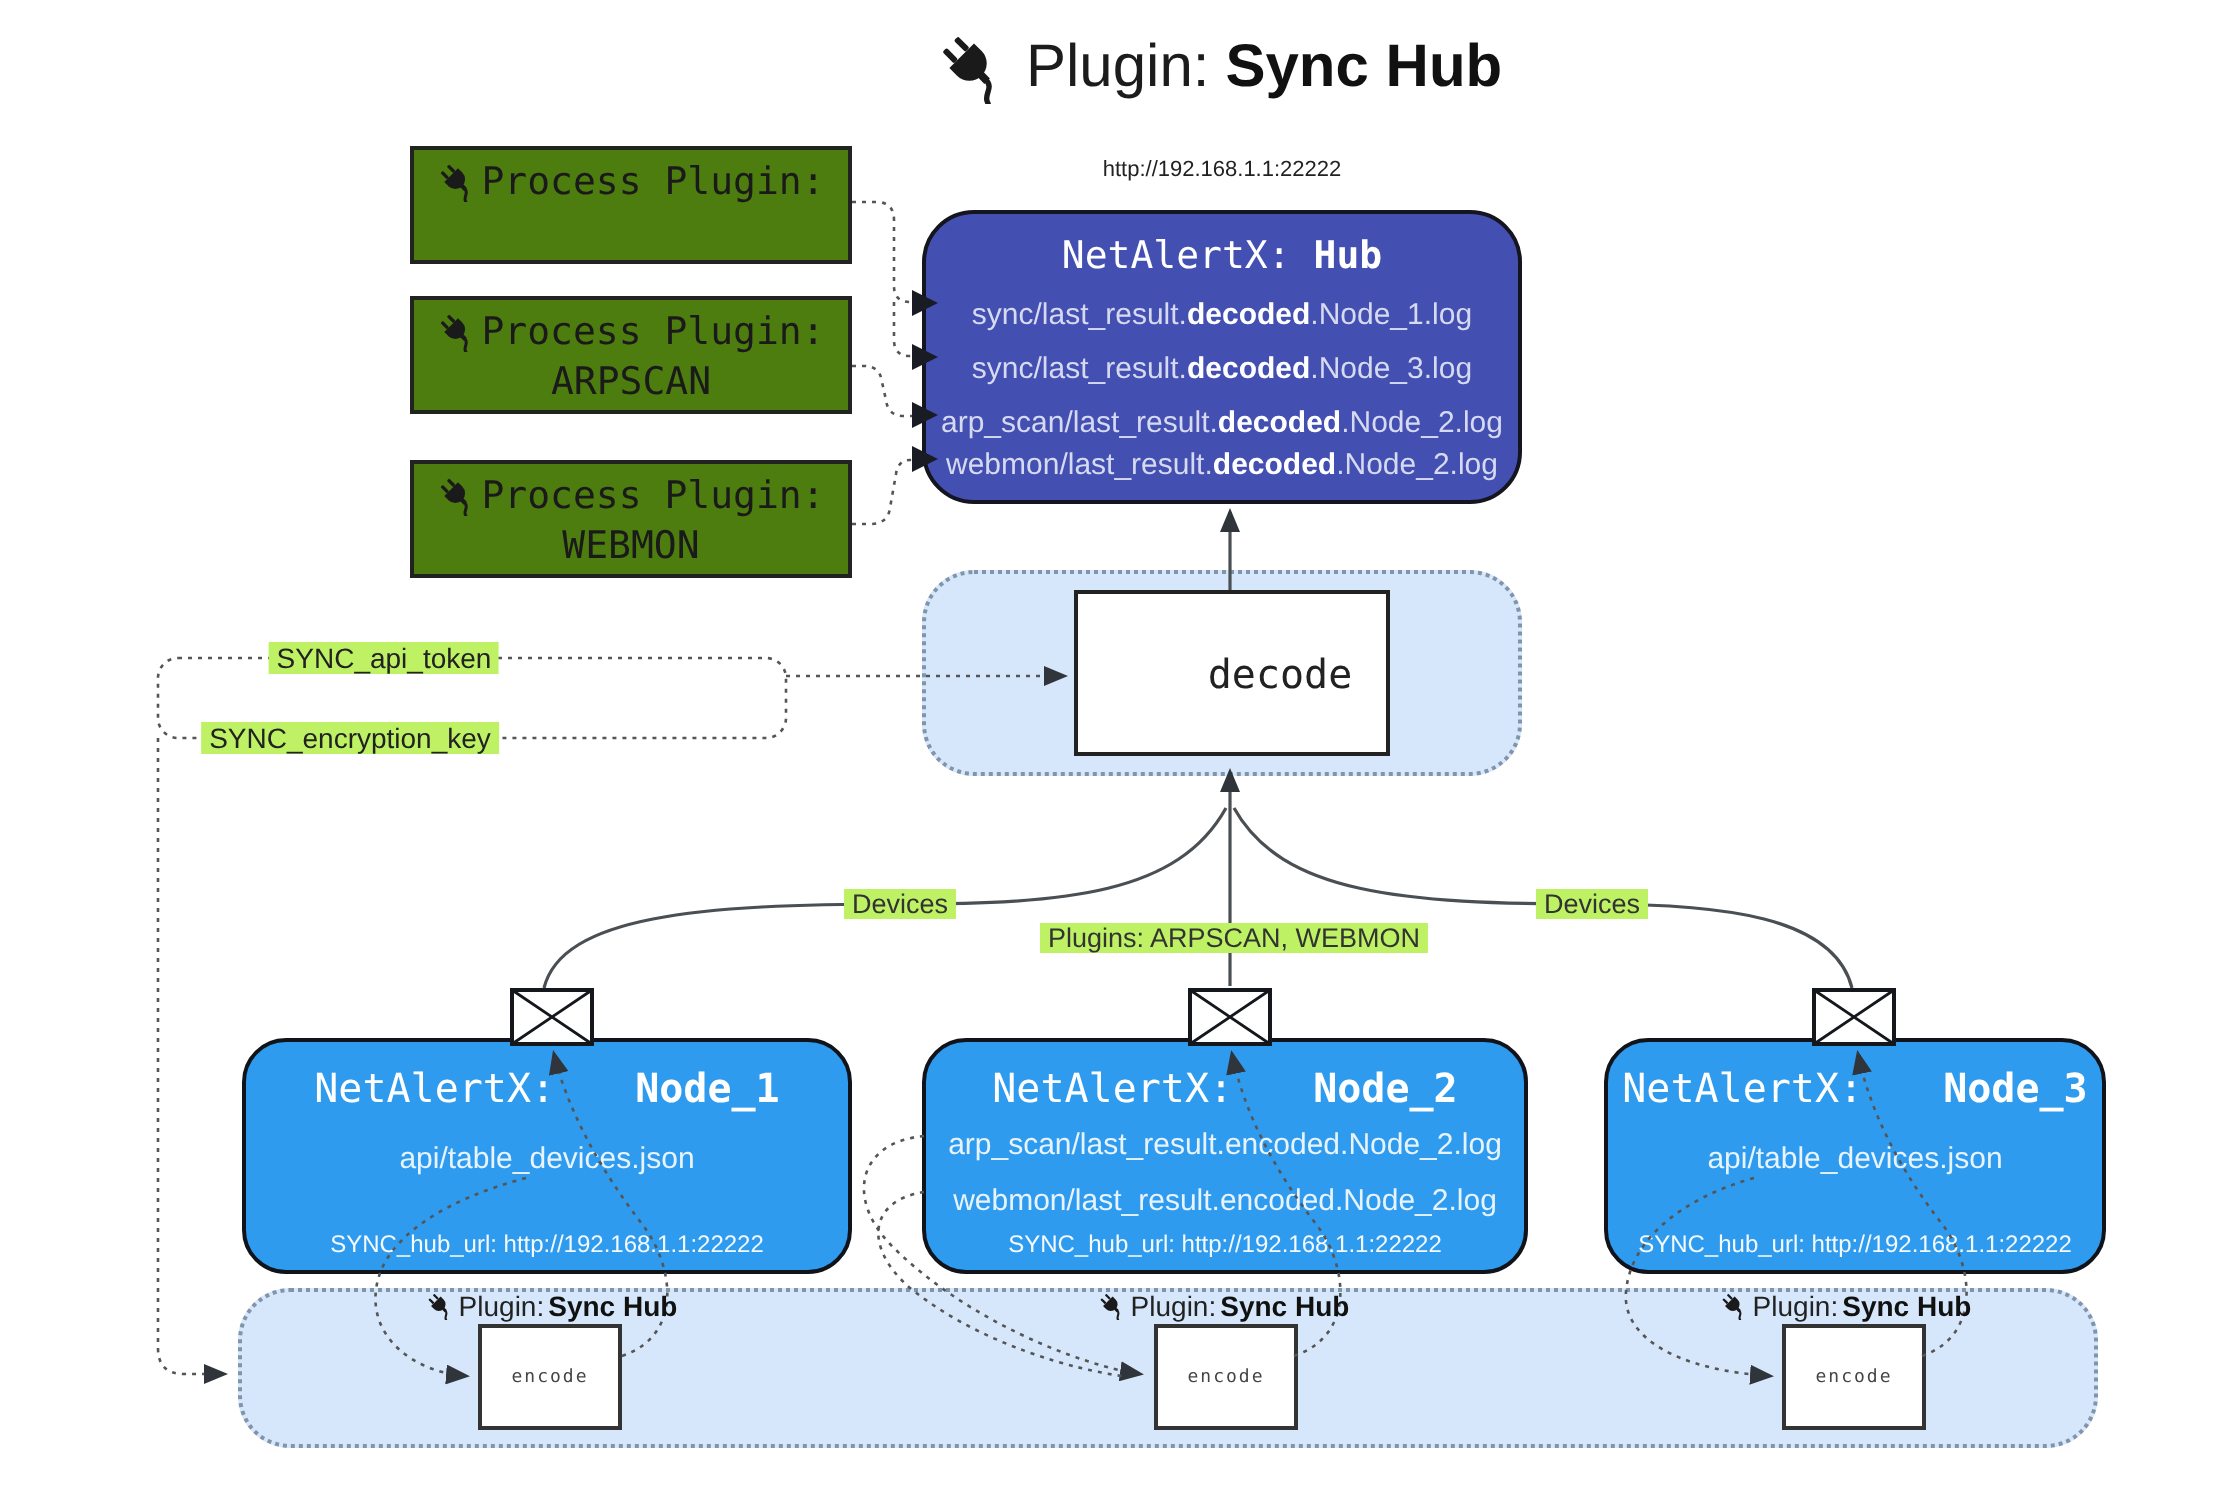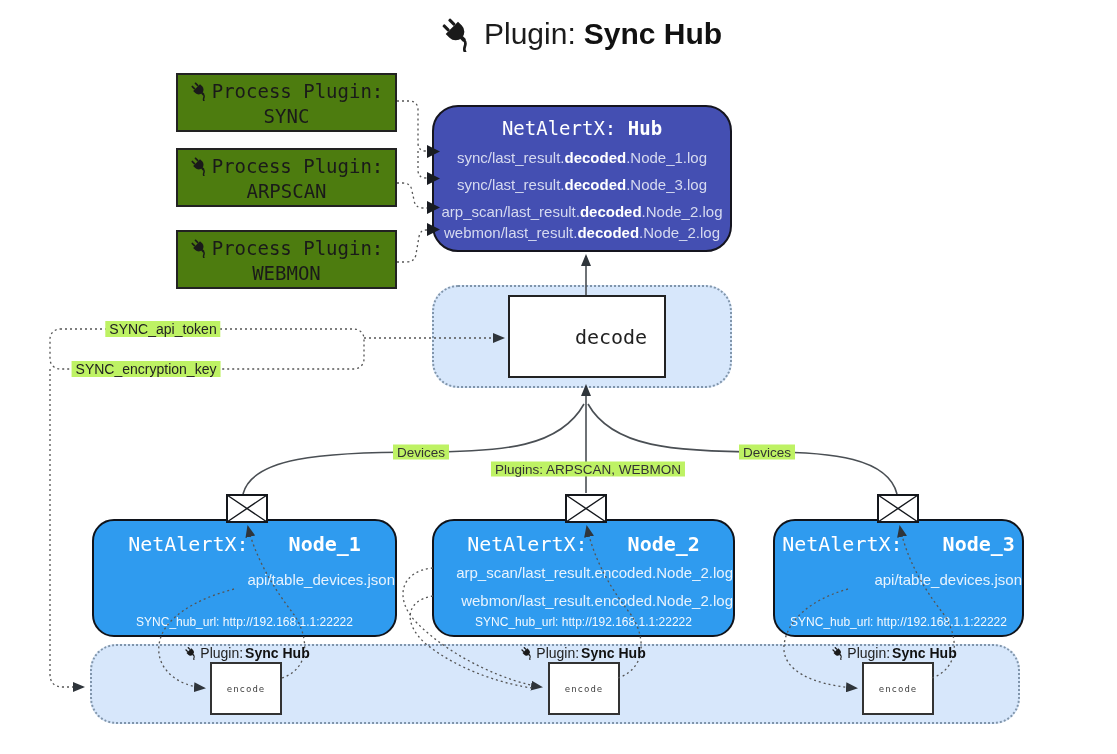--- a/index.html
+++ b/index.html
@@ -1,21 +1,21 @@
 <!DOCTYPE html>
 <html style="--hub-fill: #444fb2; --node-fill: #2f9bef; --container-fill: #d7e7fb; --container-border: #8095ab; --line: #4a4f54; --accent-text: #ffffff;"><head>
 <meta charset="utf-8">
 <style>
   :root{
     --hub-fill:#444fb2; --node-fill:#2f9bef; --container-fill:#d7e7fb;
     --container-border:#8095ab; --line:#4a4f54; --accent-text:#ffffff;
   }
   html,body{margin:0;padding:0;background:#fff;}
   #canvas{position:relative;width:1065px;height:754px;background:#fff;overflow:hidden;
-          font-family:"Liberation Sans",sans-serif;}
+          font-family:"Liberation Sans",sans-serif;margin-left:29px;}
   .abs{position:absolute;}
   
   #title{left:440px;top:16px;display:flex;align-items:center;gap:8px;font-size:30px;color:#1c1c1c;z-index:2;}
   #title .t-bold{font-weight:bold;color:#111;}
   .plug{display:inline-block;vertical-align:middle;}
   #title .plug{width:36px;height:36px;}
   
   #hub-url{left:432px;top:79px;width:300px;text-align:center;font-size:11px;color:#222;z-index:2;}
   #hub{left:432px;top:105px;width:300px;height:147px;box-sizing:border-box;background:var(--hub-fill);
        border:2px solid #15151f;border-radius:26px;z-index:1;color:#fff;}
@@ -40,21 +40,21 @@
               font-size:20px;color:#222;z-index:1;padding-left:48px;}
   
   .node{box-sizing:border-box;background:var(--node-fill);border:2px solid #10131a;border-radius:22px;
         color:#fff;z-index:1;top:519px;height:118px;}
   #node1{left:92px;width:305px;}
   #node2{left:432px;width:303px;}
   #node3{left:773px;width:251px;}
   .node .n-title{position:absolute;left:0;right:0;top:9px;text-align:center;
         font-family:"DejaVu Sans Mono",monospace;font-size:20px;line-height:28px;}
   .node .n-title .t-bold{font-weight:bold;padding-left:28px;}
-  .node .n-file{position:absolute;left:0;right:0;text-align:right;font-size:15px;line-height:21px;color:#e7f3fe;}
+  .node .n-file{position:absolute;left:0;right:0;text-align:center;font-size:15px;line-height:21px;color:#e7f3fe;}
   .node .n-url{position:absolute;left:0;right:0;bottom:6px;text-align:center;font-size:12px;color:#f4faff;}
   
   #encode-wrap{left:90px;top:644px;width:930px;height:80px;}
   .ebox{top:662px;width:72px;height:53px;box-sizing:border-box;background:#fff;border:2px solid #333;
         display:flex;align-items:center;justify-content:center;font-family:"DejaVu Sans Mono",monospace;
         font-size:9px;letter-spacing:1px;color:#444;z-index:1;}
   #encode1{left:210px;} #encode2{left:548px;} #encode3{left:862px;}
   .elabel{top:645px;transform:translateX(-50%);white-space:nowrap;font-size:14px;color:#222;z-index:6;
           display:flex;align-items:center;gap:2px;}
   .elabel .t-bold{font-weight:bold;color:#111;}
@@ -90,41 +90,41 @@
 <div id="canvas">
 
   <div class="abs" id="title">
     <svg class="plug">
         <use href="#plug-sym"></use>
       </svg>
     <span>Plugin: </span>
     <span class="t-bold">Sync Hub</span>
   </div>
 
+  <div class="abs" id="hub-url">http://192.168.1.1:22222</div>
 
   <div class="abs" id="hub">
     <div class="hub-title">
       <span>NetAlertX: </span><span class="t-bold">Hub</span>
     </div>
     <div class="hub-files">
       <div class="hub-line gap"><span>sync/last_result.</span><b>decoded</b><span>.Node_1.log</span></div>
       <div class="hub-line gap"><span>sync/last_result.</span><b>decoded</b><span>.Node_3.log</span></div>
       <div class="hub-line"><span>arp_scan/last_result.</span><b>decoded</b><span>.Node_2.log</span></div>
       <div class="hub-line"><span>webmon/last_result.</span><b>decoded</b><span>.Node_2.log</span></div>
     </div>
   </div>
 
   <div class="abs pbox" style="top:73px;">
     <div class="l1">
         <svg class="plug">
           <use href="#plug-sym"></use>
         </svg>
         <span>Process Plugin:</span>
       </div>
-    <div class="l2">SYNC</div>
   </div>
   <div class="abs pbox" style="top:148px;">
     <div class="l1">
         <svg class="plug">
           <use href="#plug-sym"></use>
         </svg>
         <span>Process Plugin:</span>
       </div>
     <div class="l2">ARPSCAN</div>
   </div>

